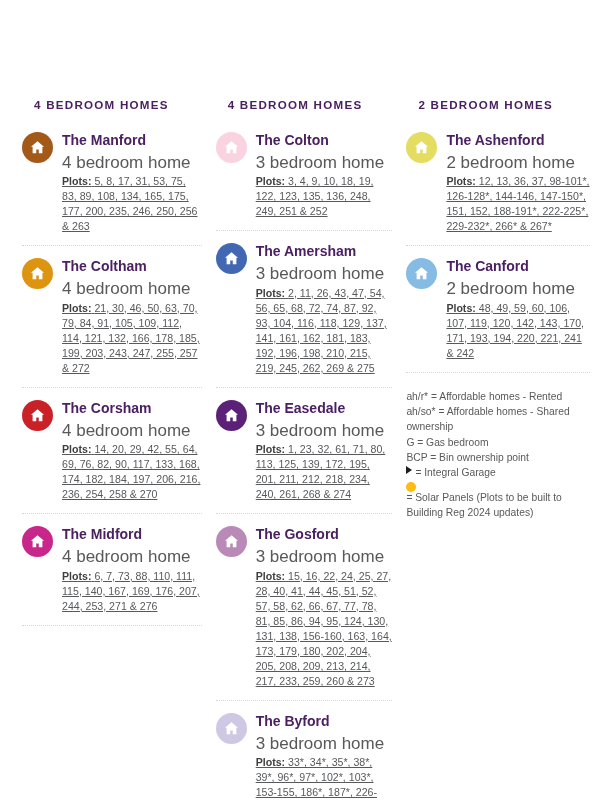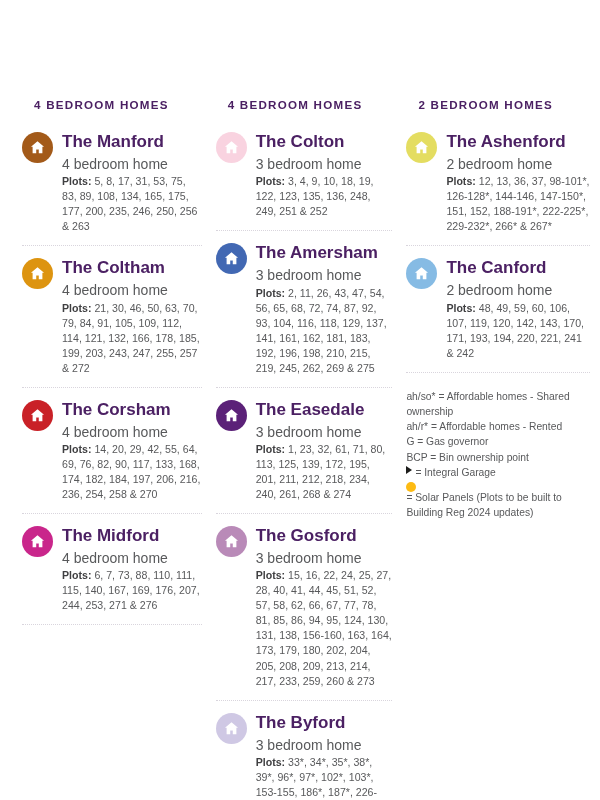--- a/index.html
+++ b/index.html
@@ -62,35 +62,36 @@
     display: flex;
     align-items: center;
     justify-content: center;
     margin-top: 1px;
   }
   .house-icon svg { display: block; }
 
   .house-text { flex: 1 1 auto; min-width: 0; }
 
   .house-name {
-    font-size: 17px;
+    font-size: 14px;
     font-weight: bold;
     color: #4b2063;
     line-height: 1.35;
     margin-bottom: 1px;
   }
   .house-type {
-    font-size: 14px;
+    font-size: 17px;
     color: #58595b;
     line-height: 1.38;
   }
   .house-plots {
     font-size: 10.6px;
     color: #58595b;
     line-height: 1.42;
+    text-decoration: underline;
   }
   .plots-label { font-weight: bold; color: #3f3f41; }
 
   .legend {
     margin-top: 14px;
     padding-top: 2px;
   }
   .legend-line {
     font-size: 10.3px;
     color: #58595b;
@@ -287,23 +288,23 @@
           </span>
           <div class="house-text">
             <div class="house-name">The Canford</div>
             <div class="house-type">2 bedroom home</div>
             <div class="house-plots"><span class="plots-label">Plots:</span> <span>48, 49, 59, 60, 106, 107, 119, 120, 142, 143, 170, 171, 193, 194, 220, 221, 241 &amp; 242</span></div>
           </div>
         </div>
       </div>
 
       <div class="legend">
+        <div class="legend-line plain">ah/r* = Affordable homes - Rented</div>
         <div class="legend-line plain">ah/so* = Affordable homes - Shared ownership</div>
-        <div class="legend-line plain">ah/r* = Affordable homes - Rented</div>
-        <div class="legend-line plain">G = Gas governor</div>
+        <div class="legend-line plain">G = Gas bedroom</div>
         <div class="legend-line plain">BCP = Bin ownership point</div>
         <div class="legend-line">
           <span class="sym">
               <span class="tri" style="border-left-color: rgb(29, 29, 27);"></span>
             </span>
           <span>= Integral Garage</span>
         </div>
         <div class="legend-line">
           <span class="sym">
               <span class="dot" id="dot-yellow" style="background: rgb(253, 187, 19);"></span>

